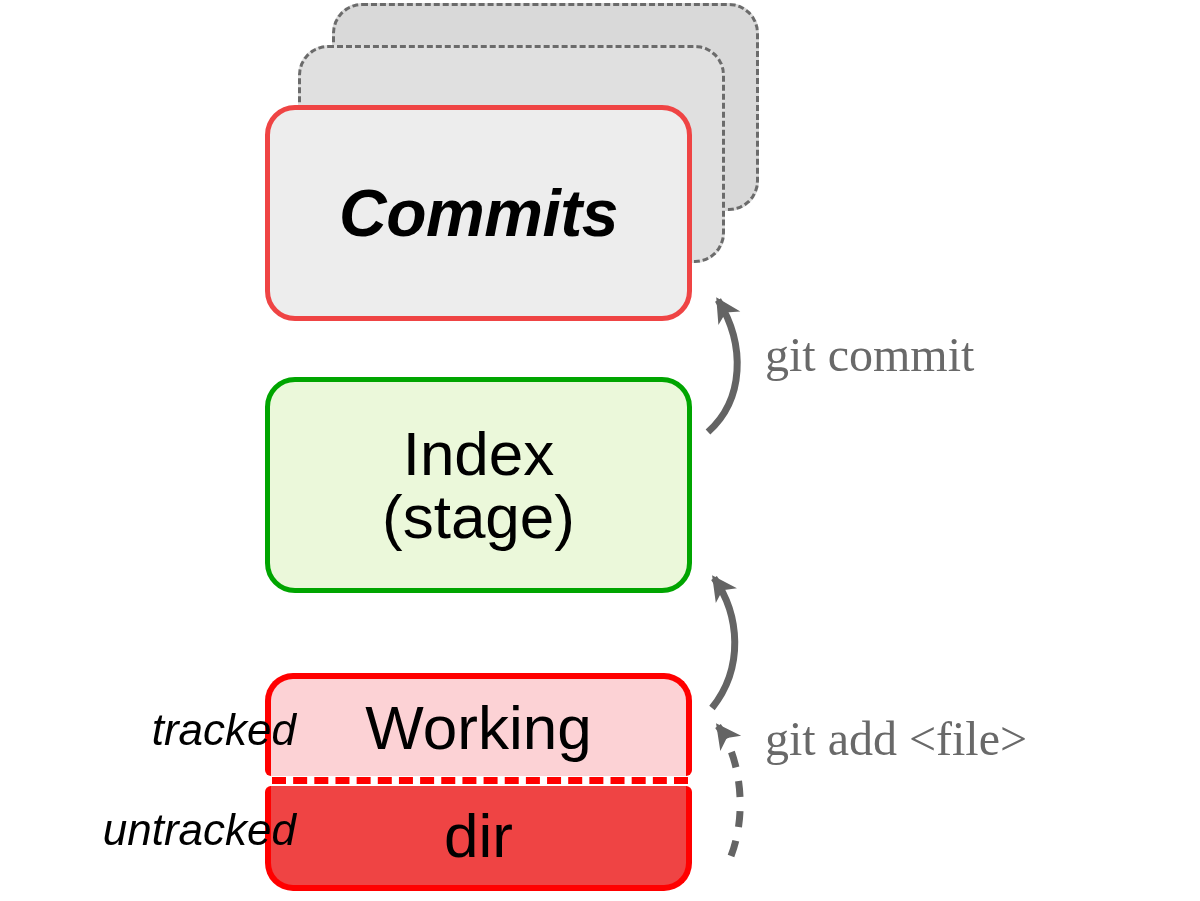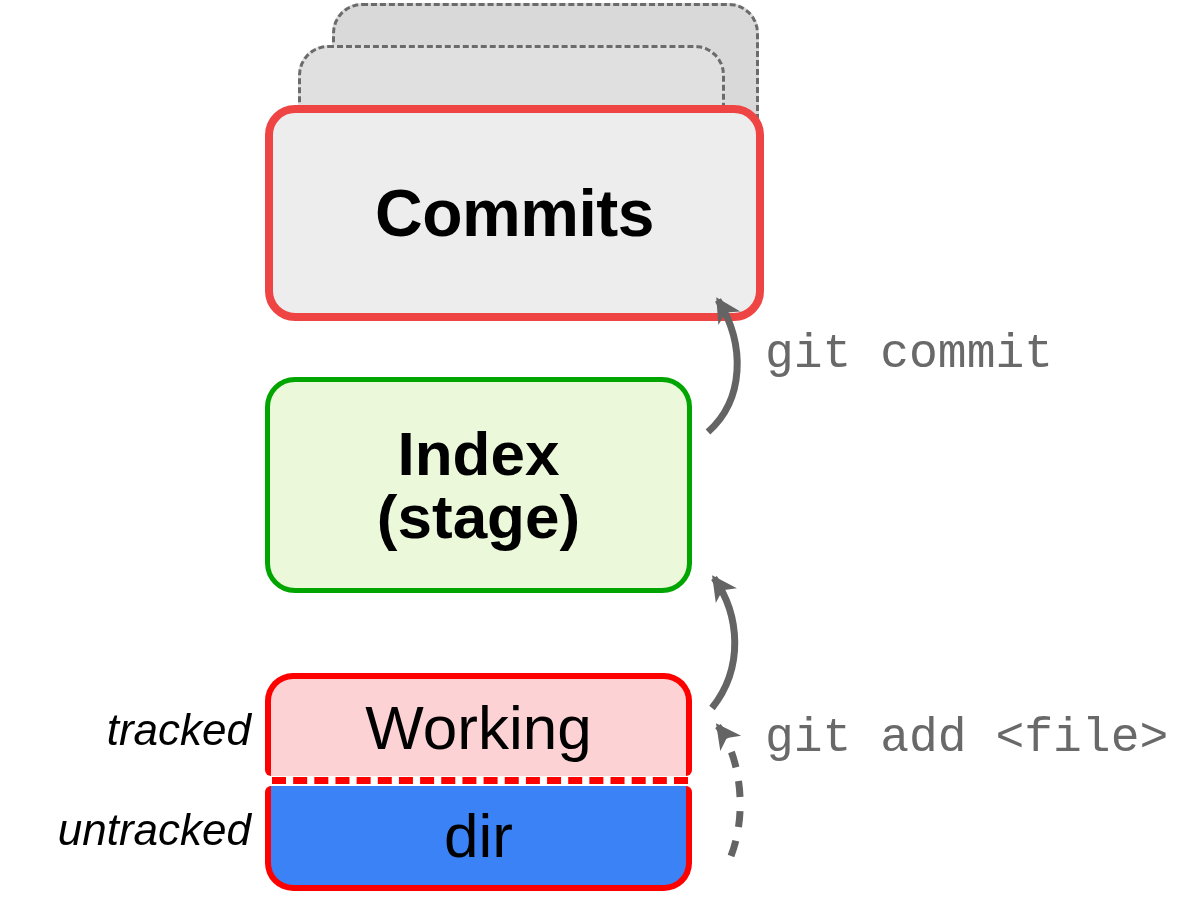--- a/index.html
+++ b/index.html
@@ -41,62 +41,63 @@
   }
   .commit-layer-mid {
     left: 298px; top: 45px;
     width: 427px; height: 218px;
     background: #e0e0e0;
     border: 3px dashed #6b6b6b;
     border-radius: 30px;
   }
   .commit-layer-front {
     left: 265px; top: 105px;
-    width: 499px; height: 216px;
+    width: 427px; height: 216px;
     background: #ededed;
-    border: 8px solid #ef4444;
+    border: 5px solid #ef4444;
     border-radius: 30px;
+    font-style: italic;
   }
   .commit-label {
     font-size: 66px;
     font-weight: bold;
     color: #000000;
     letter-spacing: -0.5px;
   }
 
   
   .index-box {
     left: 265px; top: 377px;
     width: 427px; height: 216px;
     background: #ebf8da;
     border: 5px solid #00a500;
     border-radius: 30px;
     flex-direction: column;
   }
   .index-label {
     font-size: 62px;
-    font-weight: bold;
+    font-weight: normal;
     color: #000000;
     line-height: 1.02;
     white-space: pre-line;
   }
 
   
   .working-tracked-box {
     left: 265px; top: 673px;
     width: 427px; height: 103px;
     background: #fcd2d5;
     border: 6px solid #ff0000;
     border-bottom: none;
     border-radius: 28px 28px 6px 6px;
   }
   .working-untracked-box {
     left: 265px; top: 786px;
     width: 427px; height: 105px;
-    background: #3b82f6;
+    background: #ef4444;
     border: 6px solid #ff0000;
     border-top: none;
     border-radius: 6px 6px 28px 28px;
   }
   .working-label {
     font-size: 62px;
     font-weight: normal;
     color: #000000;
   }
   .dashed-divider {
@@ -107,28 +108,29 @@
   }
 
   
   .side-label {
     position: absolute;
     font-style: italic;
     font-size: 44px;
     color: #000000;
     text-align: right;
     white-space: nowrap;
+    padding-left: 45px;
   }
   .label-tracked { left: 0px; top: 705px; width: 251px; }
   .label-untracked { left: 0px; top: 805px; width: 251px; }
 
   
   .cmd-label {
     position: absolute;
-    font-family: Liberation Mono, monospace;
+    font-family: Liberation Serif, serif;
     font-size: 48px;
     color: #696969;
     white-space: nowrap;
   }
   .cmd-commit { left: 765px; top: 327px; }
   .cmd-add { left: 765px; top: 667px; margin-top: 44px; }
 
   
   #arrows-layer {
     position: absolute;

